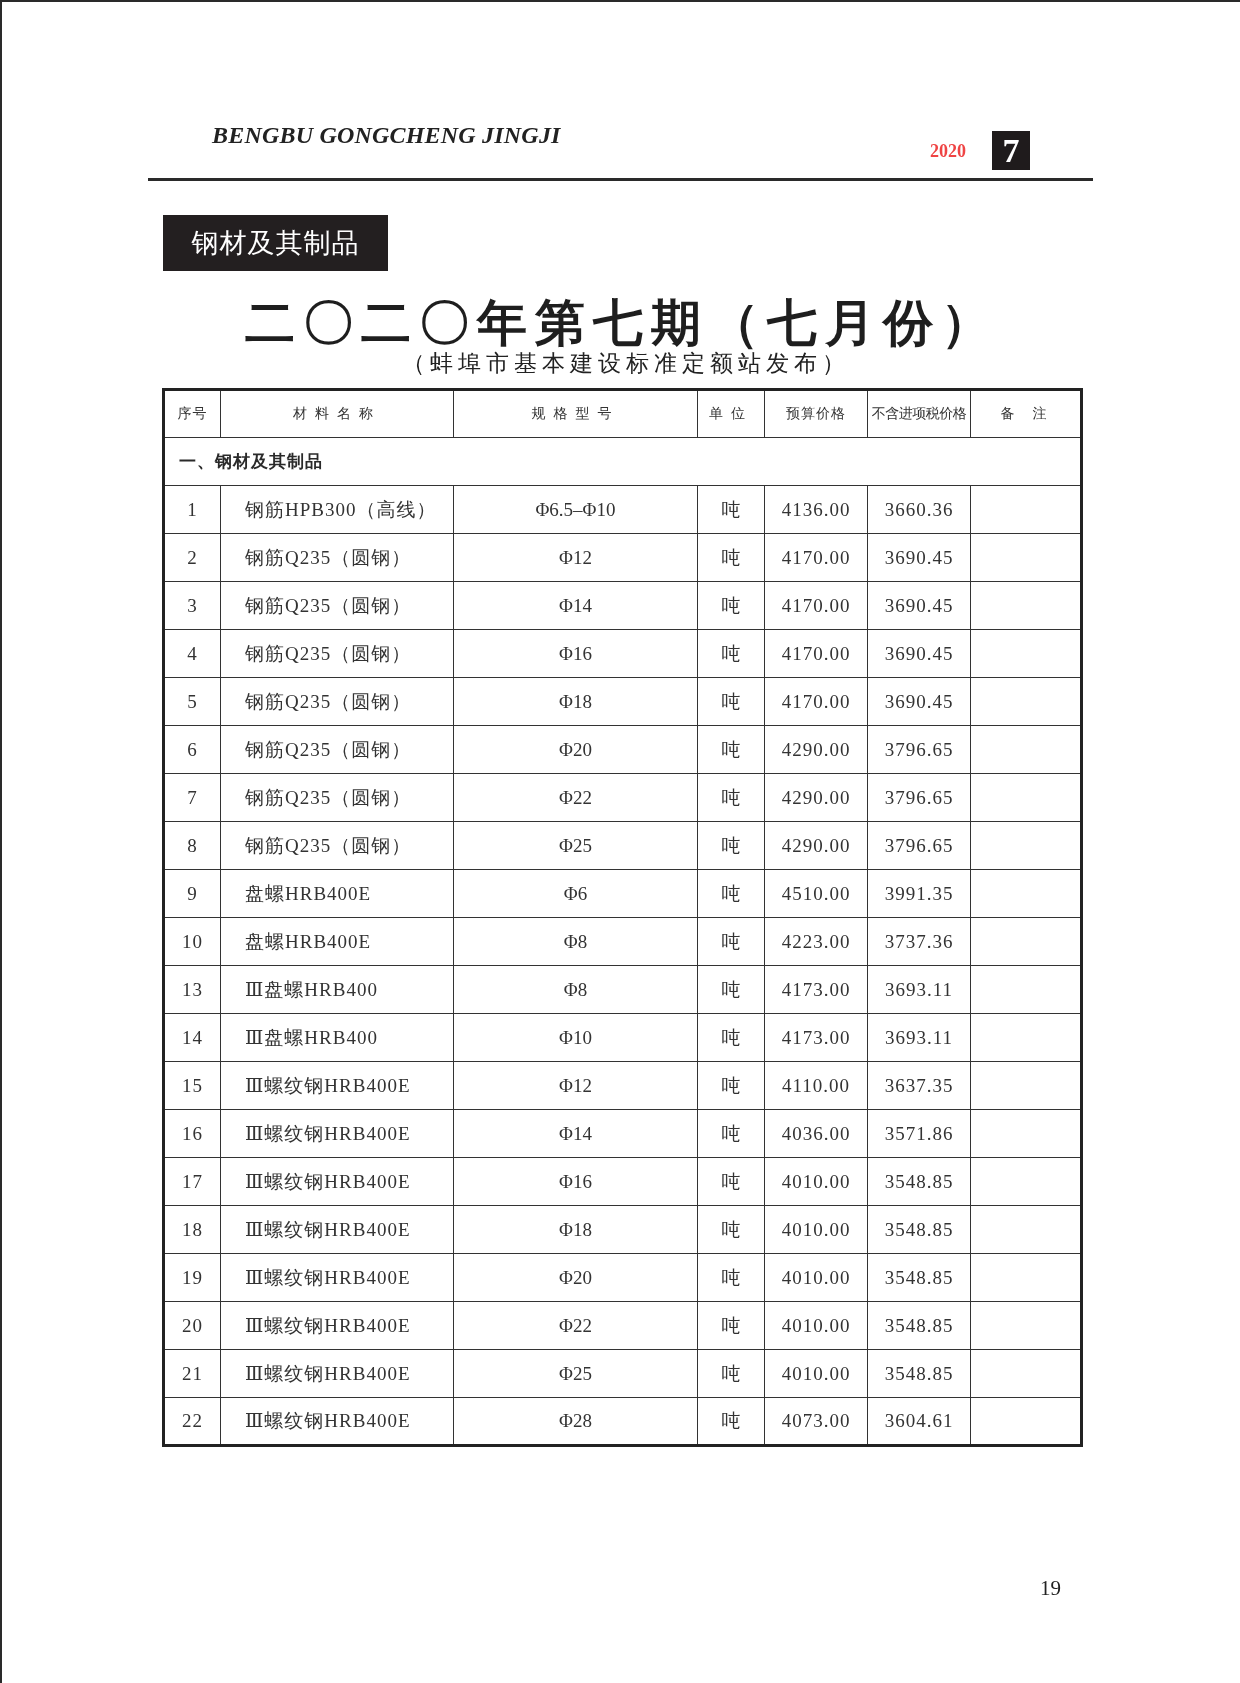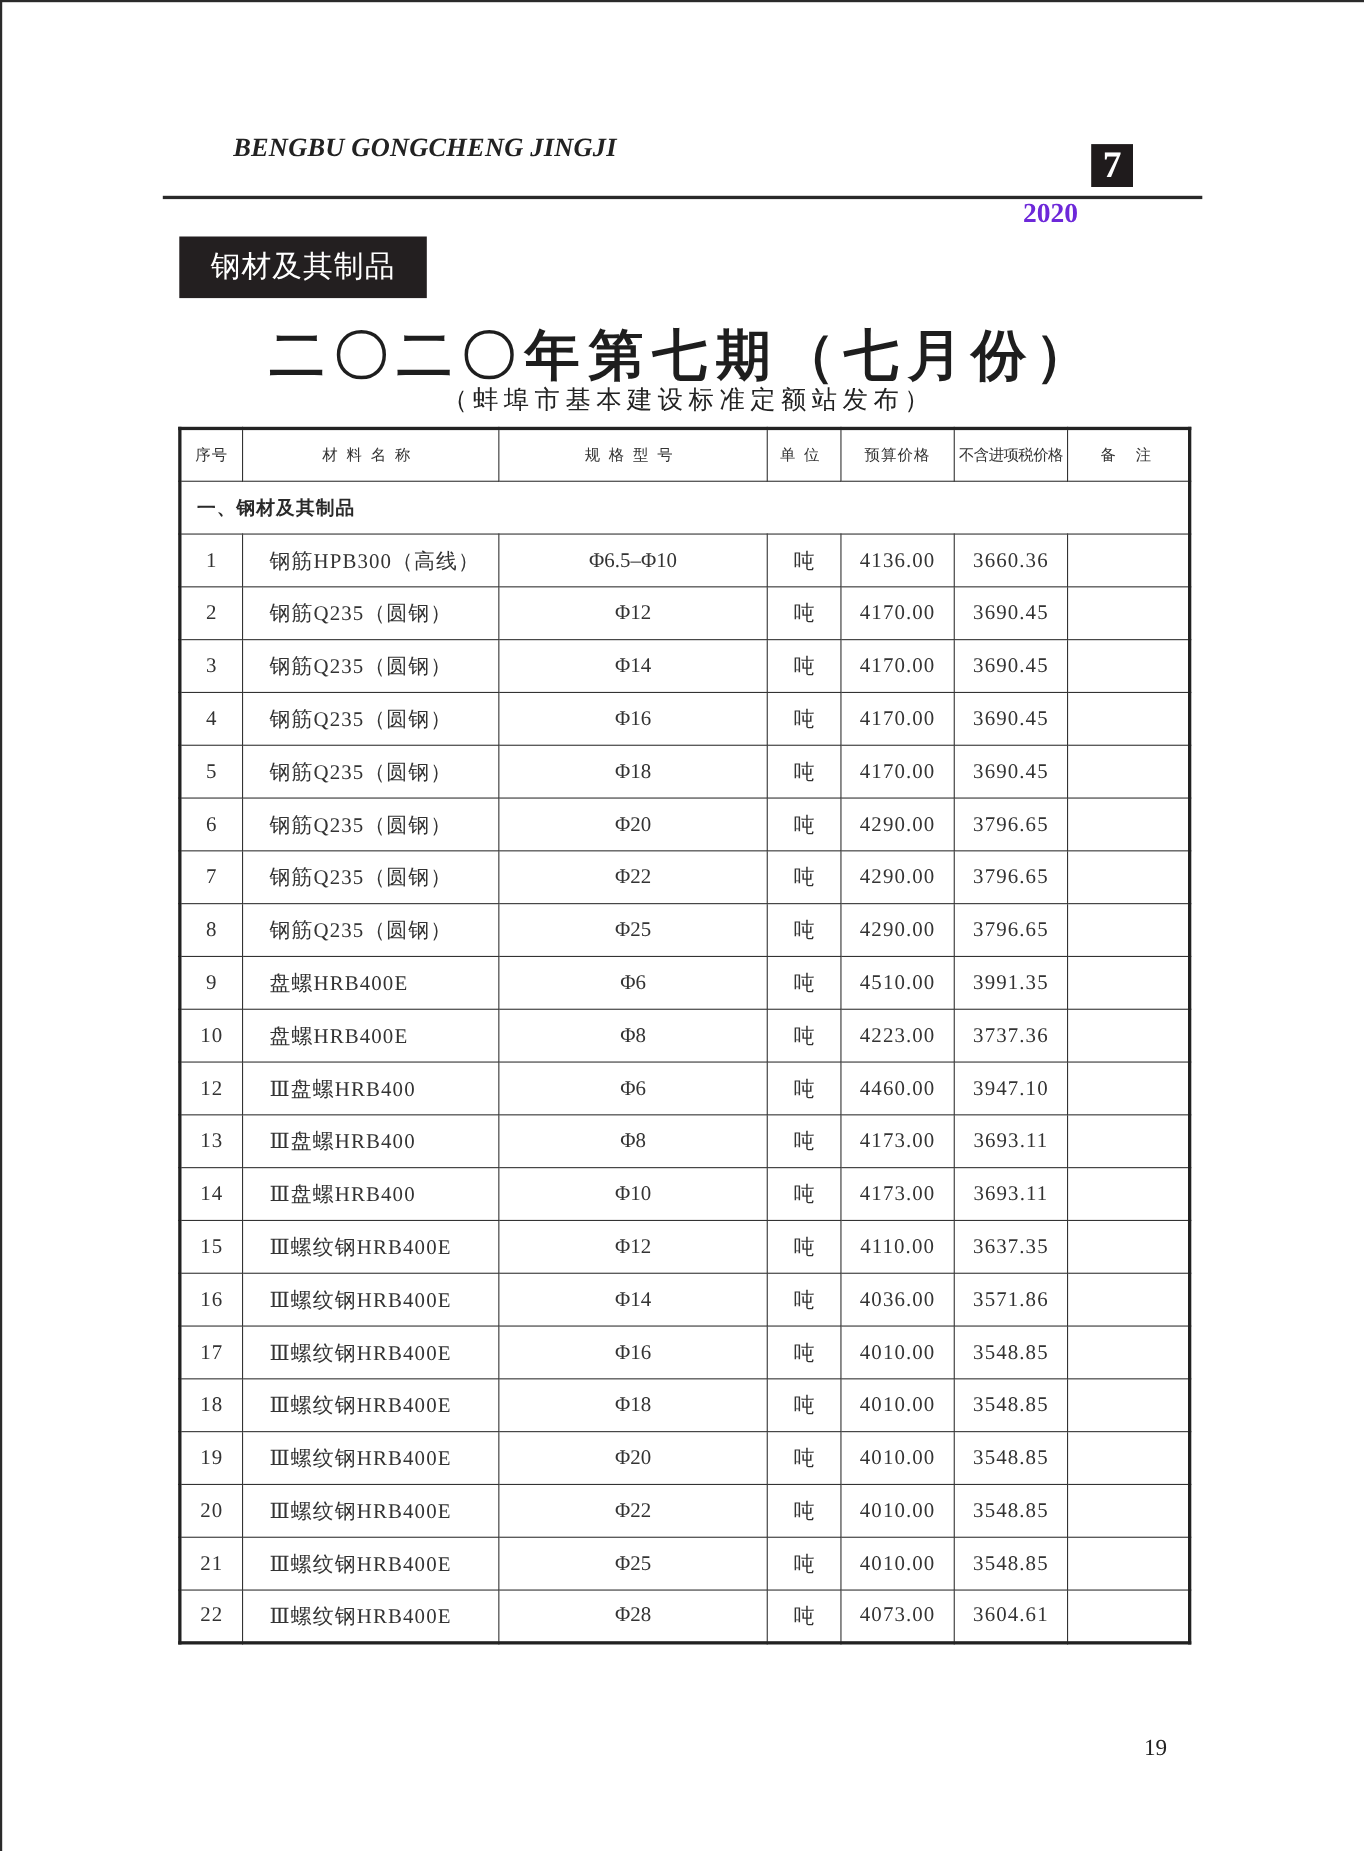--- a/index.html
+++ b/index.html
@@ -29,23 +29,22 @@
       font-size: 24px;
       letter-spacing: 0.2px;
       color: #222;
       white-space: nowrap;
     }
     .running-head-year {
       position: absolute;
       left: 930px; top: 141px;
       font-family: "Liberation Serif", "DejaVu Serif", serif;
       font-weight: bold;
-      font-size: 25px;
-      color: #6d28d9;
-      margin-top: 40px;
+      font-size: 18px;
+      color: #ef4444;
     }
     .issue-box {
       position: absolute;
       left: 992px; top: 131px;
       width: 38px; height: 39px;
       background: #1f1b1c;
       color: #fff;
       font-family: "Liberation Serif", "DejaVu Serif", serif;
       font-weight: bold;
       font-size: 34px;
@@ -265,29 +264,20 @@
       <tr>
         <td class="idx-cell">10</td>
         <td class="name-cell">盘螺HRB400E</td>
         <td>Φ8</td>
         <td>吨</td>
         <td class="num-cell">4223.00</td>
         <td class="num-cell">3737.36</td>
         <td></td>
       </tr>
       <tr>
-        <td class="idx-cell">12</td>
-        <td class="name-cell">Ⅲ盘螺HRB400</td>
-        <td>Φ6</td>
-        <td>吨</td>
-        <td class="num-cell">4460.00</td>
-        <td class="num-cell">3947.10</td>
-        <td></td>
-      </tr>
-      <tr>
         <td class="idx-cell">13</td>
         <td class="name-cell">Ⅲ盘螺HRB400</td>
         <td>Φ8</td>
         <td>吨</td>
         <td class="num-cell">4173.00</td>
         <td class="num-cell">3693.11</td>
         <td></td>
       </tr>
       <tr>
         <td class="idx-cell">14</td>

